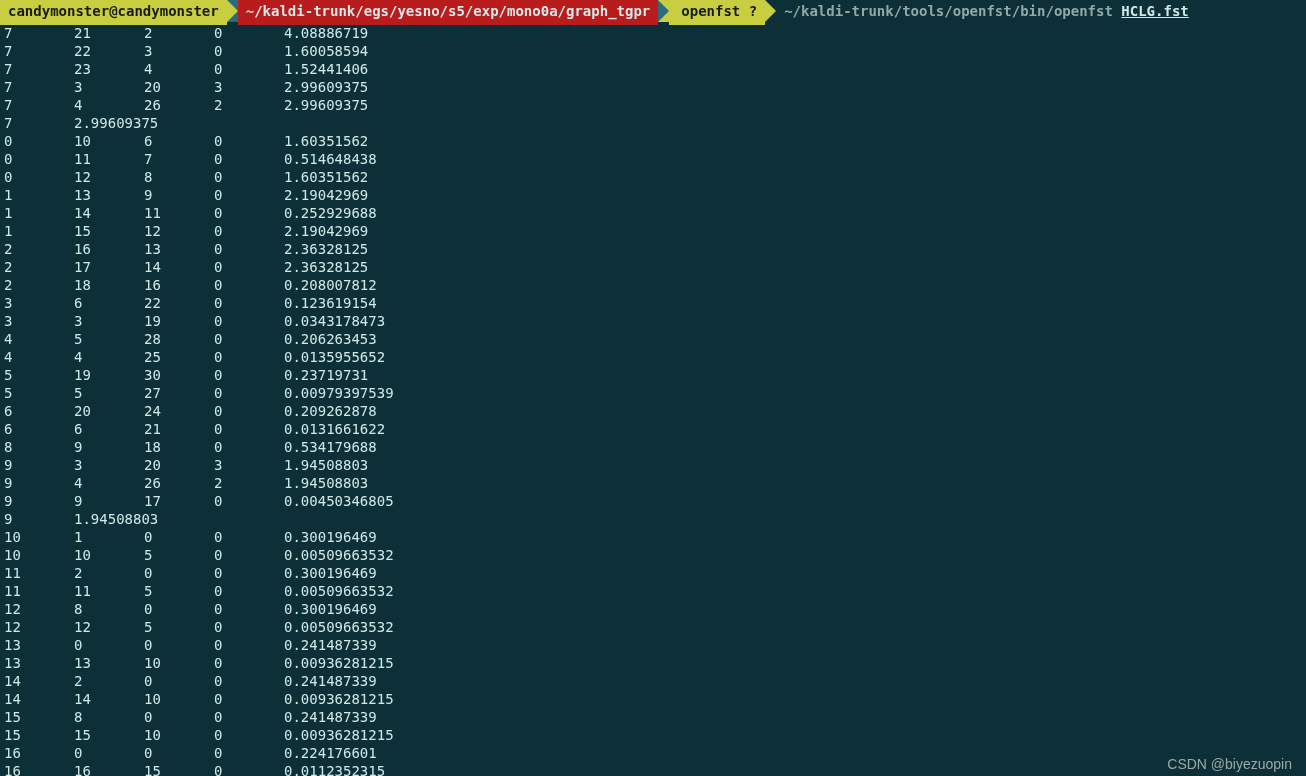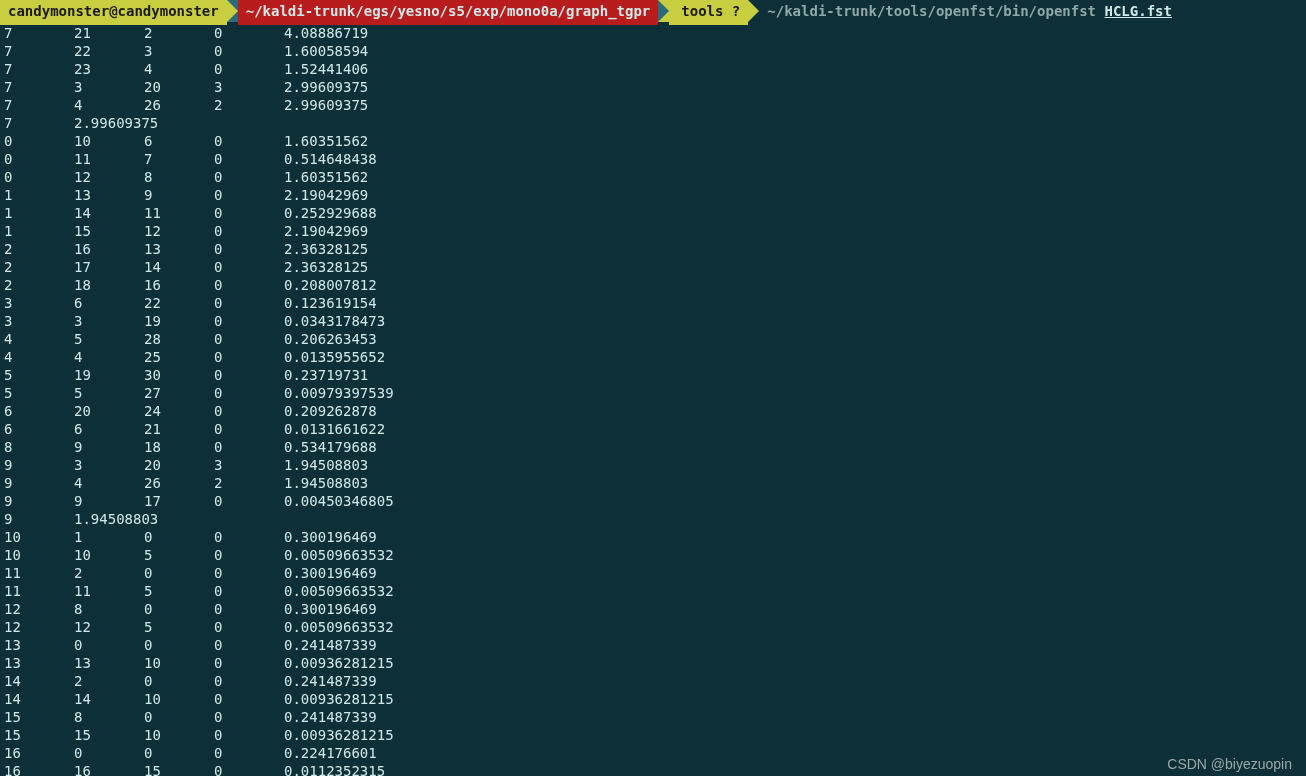--- a/index.html
+++ b/index.html
@@ -31,21 +31,21 @@
 </head>
 <body>
 
 <div class="prompt-bar">
   <div class="seg seg-user">candymonster@candymonster</div>
   <div class="arrow arr-user"></div>
   <div class="seg seg-path">~/kaldi-trunk/egs/yesno/s5/exp/mono0a/graph_tgpr</div>
   <div class="arrow arr-path"></div>
   <div class="seg seg-branch">
     <span class="branch-icon"></span>
-    <span>tools ?</span>
+    <span>openfst ?</span>
   </div>
   <div class="arrow arr-branch"></div>
   <div class="seg seg-cmd">
     <span>~/kaldi-trunk/tools/openfst/bin/openfst</span>
     <span>&nbsp;</span>
     <span class="arg-file">HCLG.fst</span>
   </div>
 </div>
 
 <div class="output" id="output"><div class="row"><span class="c0">7</span><span class="c1">21</span><span class="c2">2</span><span class="c3">0</span><span class="c4">4.08886719</span></div><div class="row"><span class="c0">7</span><span class="c1">22</span><span class="c2">3</span><span class="c3">0</span><span class="c4">1.60058594</span></div><div class="row"><span class="c0">7</span><span class="c1">23</span><span class="c2">4</span><span class="c3">0</span><span class="c4">1.52441406</span></div><div class="row"><span class="c0">7</span><span class="c1">3</span><span class="c2">20</span><span class="c3">3</span><span class="c4">2.99609375</span></div><div class="row"><span class="c0">7</span><span class="c1">4</span><span class="c2">26</span><span class="c3">2</span><span class="c4">2.99609375</span></div><div class="row"><span class="c0">7</span><span class="c1">2.99609375</span><span class="c2"></span><span class="c3"></span><span class="c4"></span></div><div class="row"><span class="c0">0</span><span class="c1">10</span><span class="c2">6</span><span class="c3">0</span><span class="c4">1.60351562</span></div><div class="row"><span class="c0">0</span><span class="c1">11</span><span class="c2">7</span><span class="c3">0</span><span class="c4">0.514648438</span></div><div class="row"><span class="c0">0</span><span class="c1">12</span><span class="c2">8</span><span class="c3">0</span><span class="c4">1.60351562</span></div><div class="row"><span class="c0">1</span><span class="c1">13</span><span class="c2">9</span><span class="c3">0</span><span class="c4">2.19042969</span></div><div class="row"><span class="c0">1</span><span class="c1">14</span><span class="c2">11</span><span class="c3">0</span><span class="c4">0.252929688</span></div><div class="row"><span class="c0">1</span><span class="c1">15</span><span class="c2">12</span><span class="c3">0</span><span class="c4">2.19042969</span></div><div class="row"><span class="c0">2</span><span class="c1">16</span><span class="c2">13</span><span class="c3">0</span><span class="c4">2.36328125</span></div><div class="row"><span class="c0">2</span><span class="c1">17</span><span class="c2">14</span><span class="c3">0</span><span class="c4">2.36328125</span></div><div class="row"><span class="c0">2</span><span class="c1">18</span><span class="c2">16</span><span class="c3">0</span><span class="c4">0.208007812</span></div><div class="row"><span class="c0">3</span><span class="c1">6</span><span class="c2">22</span><span class="c3">0</span><span class="c4">0.123619154</span></div><div class="row"><span class="c0">3</span><span class="c1">3</span><span class="c2">19</span><span class="c3">0</span><span class="c4">0.0343178473</span></div><div class="row"><span class="c0">4</span><span class="c1">5</span><span class="c2">28</span><span class="c3">0</span><span class="c4">0.206263453</span></div><div class="row"><span class="c0">4</span><span class="c1">4</span><span class="c2">25</span><span class="c3">0</span><span class="c4">0.0135955652</span></div><div class="row"><span class="c0">5</span><span class="c1">19</span><span class="c2">30</span><span class="c3">0</span><span class="c4">0.23719731</span></div><div class="row"><span class="c0">5</span><span class="c1">5</span><span class="c2">27</span><span class="c3">0</span><span class="c4">0.00979397539</span></div><div class="row"><span class="c0">6</span><span class="c1">20</span><span class="c2">24</span><span class="c3">0</span><span class="c4">0.209262878</span></div><div class="row"><span class="c0">6</span><span class="c1">6</span><span class="c2">21</span><span class="c3">0</span><span class="c4">0.0131661622</span></div><div class="row"><span class="c0">8</span><span class="c1">9</span><span class="c2">18</span><span class="c3">0</span><span class="c4">0.534179688</span></div><div class="row"><span class="c0">9</span><span class="c1">3</span><span class="c2">20</span><span class="c3">3</span><span class="c4">1.94508803</span></div><div class="row"><span class="c0">9</span><span class="c1">4</span><span class="c2">26</span><span class="c3">2</span><span class="c4">1.94508803</span></div><div class="row"><span class="c0">9</span><span class="c1">9</span><span class="c2">17</span><span class="c3">0</span><span class="c4">0.00450346805</span></div><div class="row"><span class="c0">9</span><span class="c1">1.94508803</span><span class="c2"></span><span class="c3"></span><span class="c4"></span></div><div class="row"><span class="c0">10</span><span class="c1">1</span><span class="c2">0</span><span class="c3">0</span><span class="c4">0.300196469</span></div><div class="row"><span class="c0">10</span><span class="c1">10</span><span class="c2">5</span><span class="c3">0</span><span class="c4">0.00509663532</span></div><div class="row"><span class="c0">11</span><span class="c1">2</span><span class="c2">0</span><span class="c3">0</span><span class="c4">0.300196469</span></div><div class="row"><span class="c0">11</span><span class="c1">11</span><span class="c2">5</span><span class="c3">0</span><span class="c4">0.00509663532</span></div><div class="row"><span class="c0">12</span><span class="c1">8</span><span class="c2">0</span><span class="c3">0</span><span class="c4">0.300196469</span></div><div class="row"><span class="c0">12</span><span class="c1">12</span><span class="c2">5</span><span class="c3">0</span><span class="c4">0.00509663532</span></div><div class="row"><span class="c0">13</span><span class="c1">0</span><span class="c2">0</span><span class="c3">0</span><span class="c4">0.241487339</span></div><div class="row"><span class="c0">13</span><span class="c1">13</span><span class="c2">10</span><span class="c3">0</span><span class="c4">0.00936281215</span></div><div class="row"><span class="c0">14</span><span class="c1">2</span><span class="c2">0</span><span class="c3">0</span><span class="c4">0.241487339</span></div><div class="row"><span class="c0">14</span><span class="c1">14</span><span class="c2">10</span><span class="c3">0</span><span class="c4">0.00936281215</span></div><div class="row"><span class="c0">15</span><span class="c1">8</span><span class="c2">0</span><span class="c3">0</span><span class="c4">0.241487339</span></div><div class="row"><span class="c0">15</span><span class="c1">15</span><span class="c2">10</span><span class="c3">0</span><span class="c4">0.00936281215</span></div><div class="row"><span class="c0">16</span><span class="c1">0</span><span class="c2">0</span><span class="c3">0</span><span class="c4">0.224176601</span></div><div class="row"><span class="c0">16</span><span class="c1">16</span><span class="c2">15</span><span class="c3">0</span><span class="c4">0.0112352315</span></div></div>

